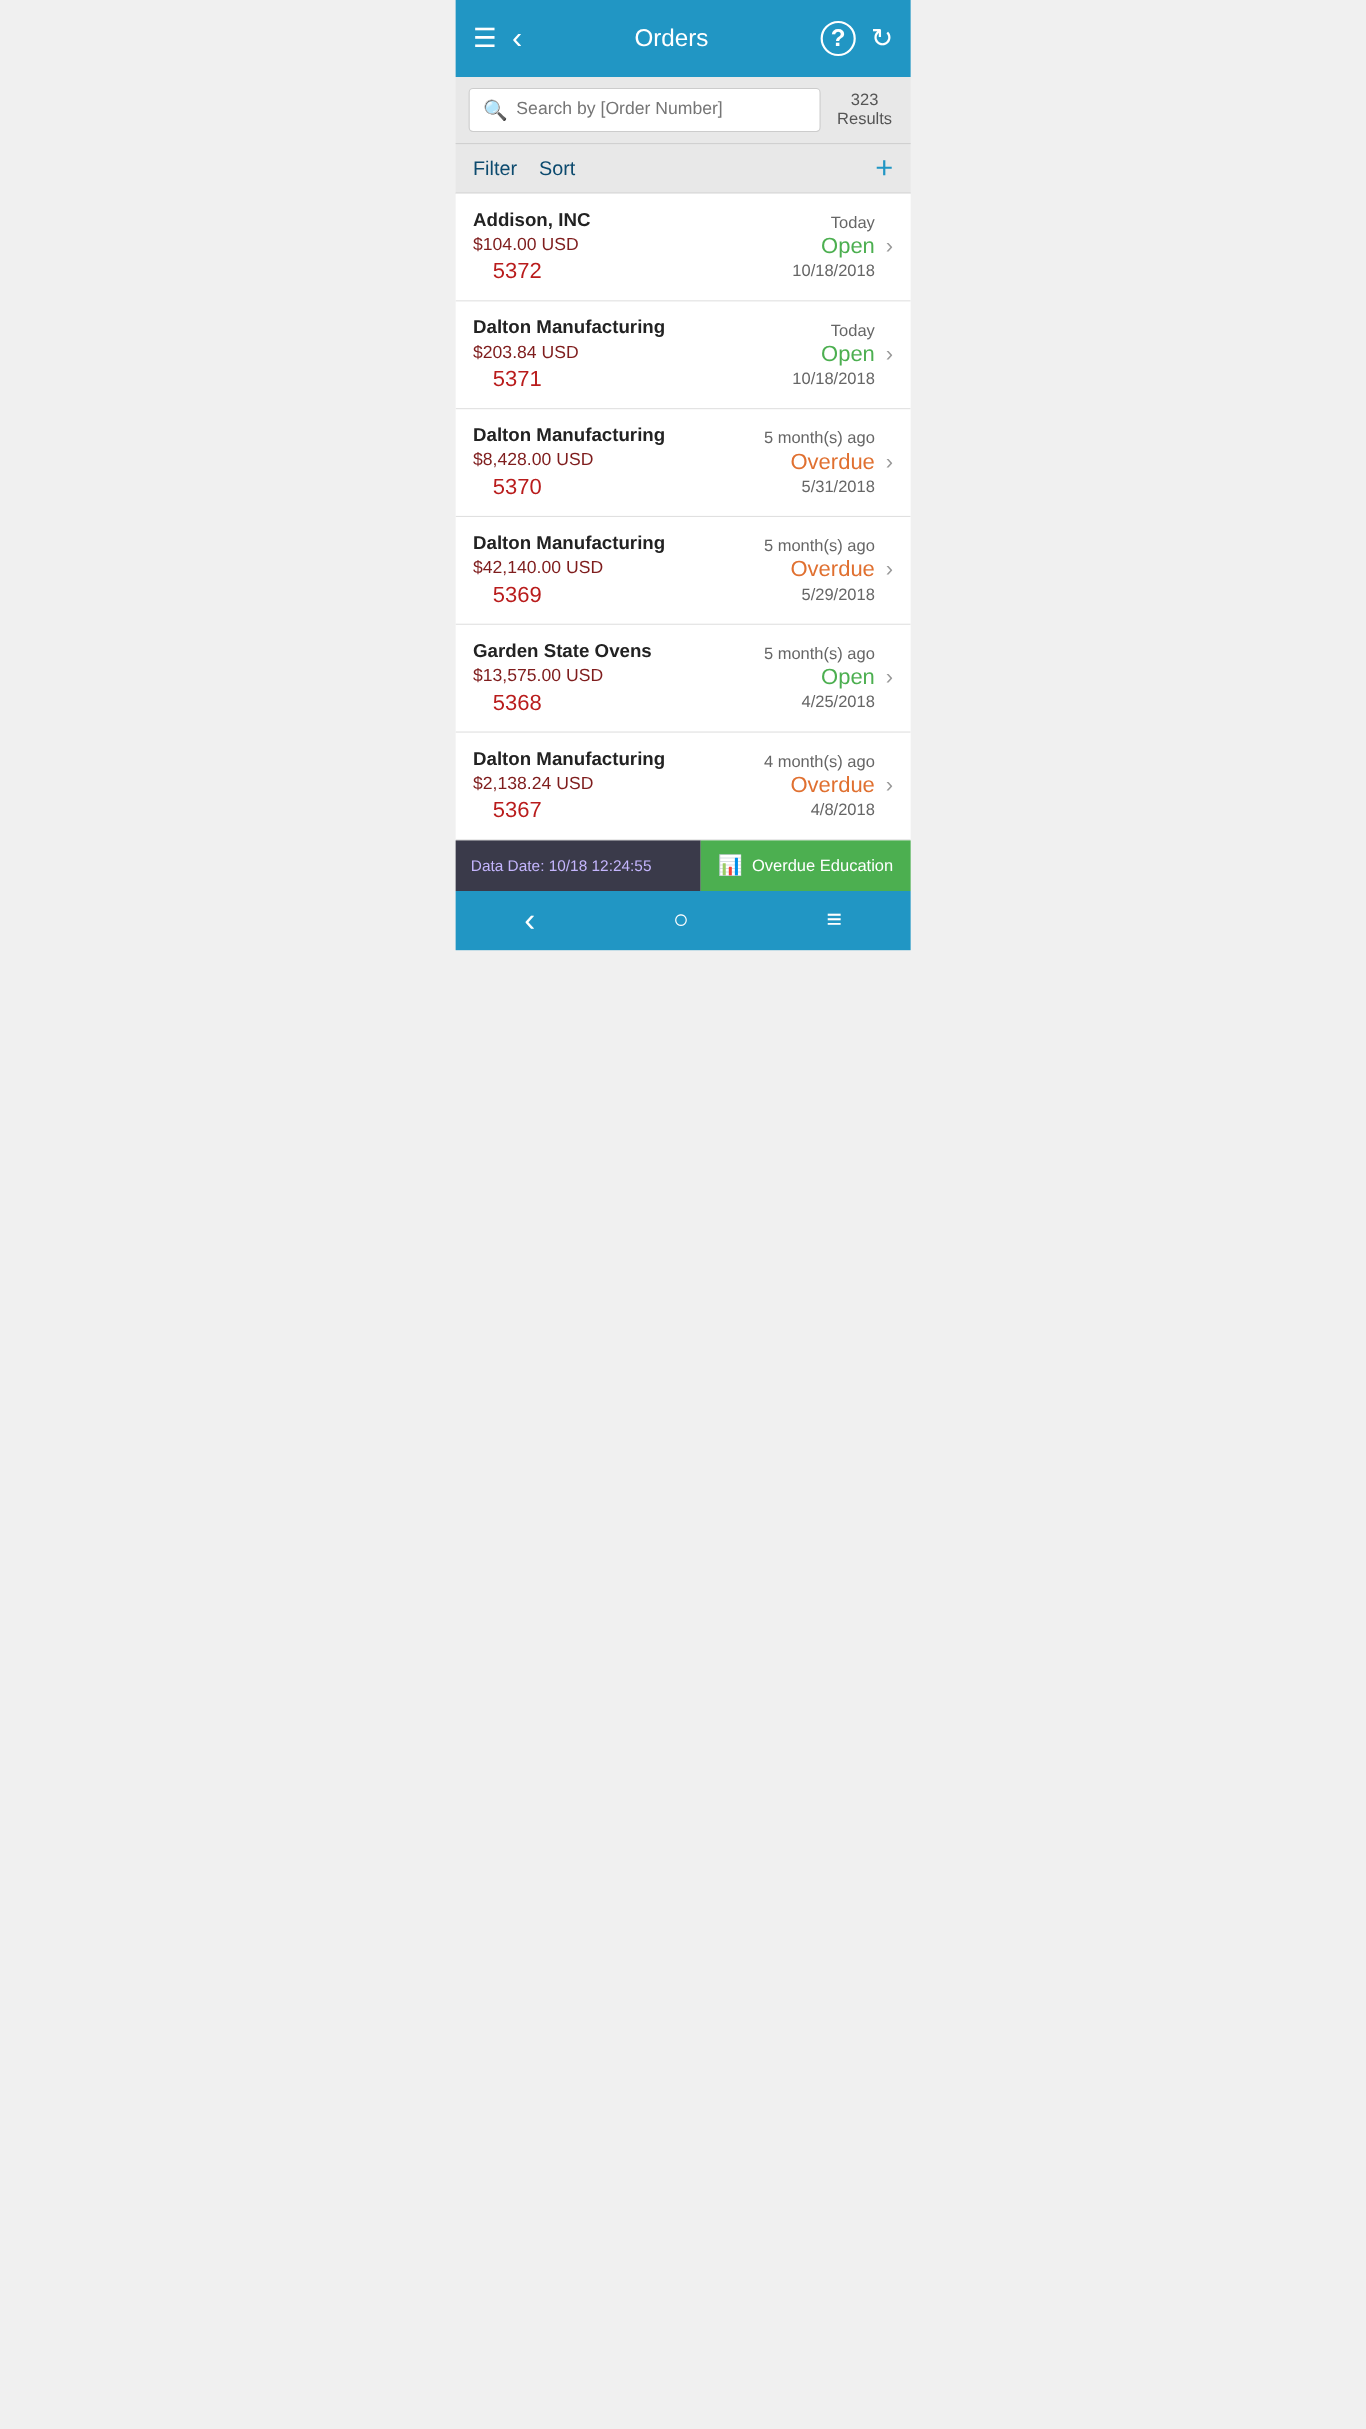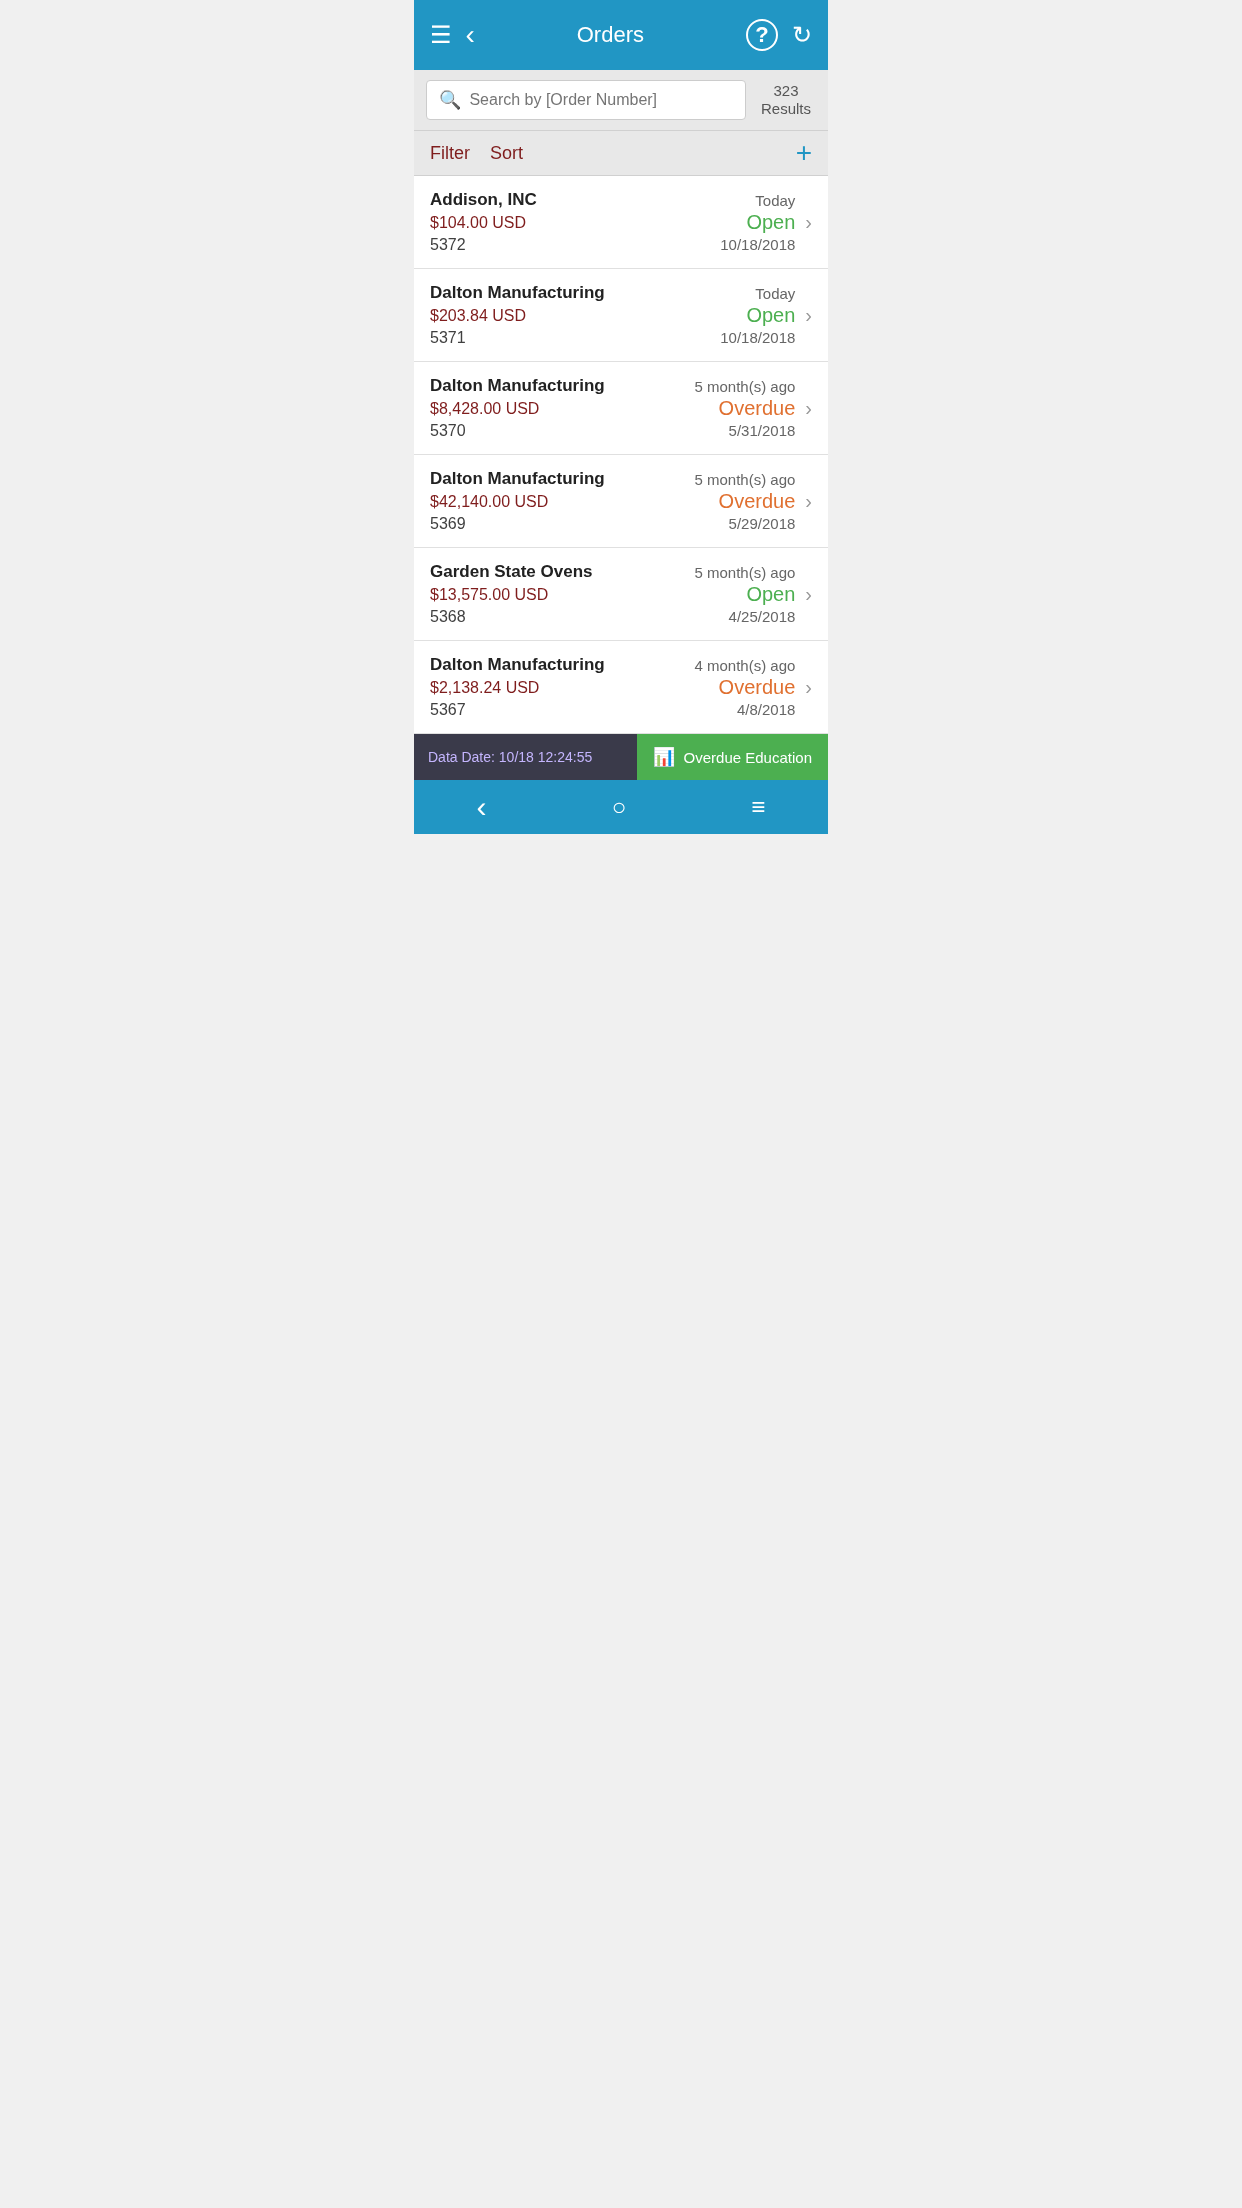--- a/index.html
+++ b/index.html
@@ -82,21 +82,21 @@
     .toolbar {
       background: #e8e8e8;
       display: flex;
       align-items: center;
       padding: 8px 16px;
       border-top: 1px solid #d0d0d0;
       border-bottom: 1px solid #d0d0d0;
       gap: 20px;
     }
     .toolbar-btn {
-      color: #7f1d1d;
+      color: #0c4a6e;
       font-size: 18px;
       font-weight: 500;
       cursor: pointer;
       background: none;
       border: none;
     }
     .toolbar-add {
       margin-left: auto;
       color: #2196c4;
       font-size: 28px;
@@ -127,22 +127,23 @@
     .order-company {
       font-size: 17px;
       font-weight: 700;
       color: #222;
     }
     .order-amount {
       font-size: 16px;
       color: #7f1d1d;
     }
     .order-number {
-      font-size: 16px;
-      color: #404040;
+      font-size: 20px;
+      color: #b91c1c;
+      margin-left: 18px;
     }
     .order-right {
       display: flex;
       align-items: center;
       gap: 6px;
     }
     .order-right-info {
       display: flex;
       flex-direction: column;
       align-items: flex-end;

